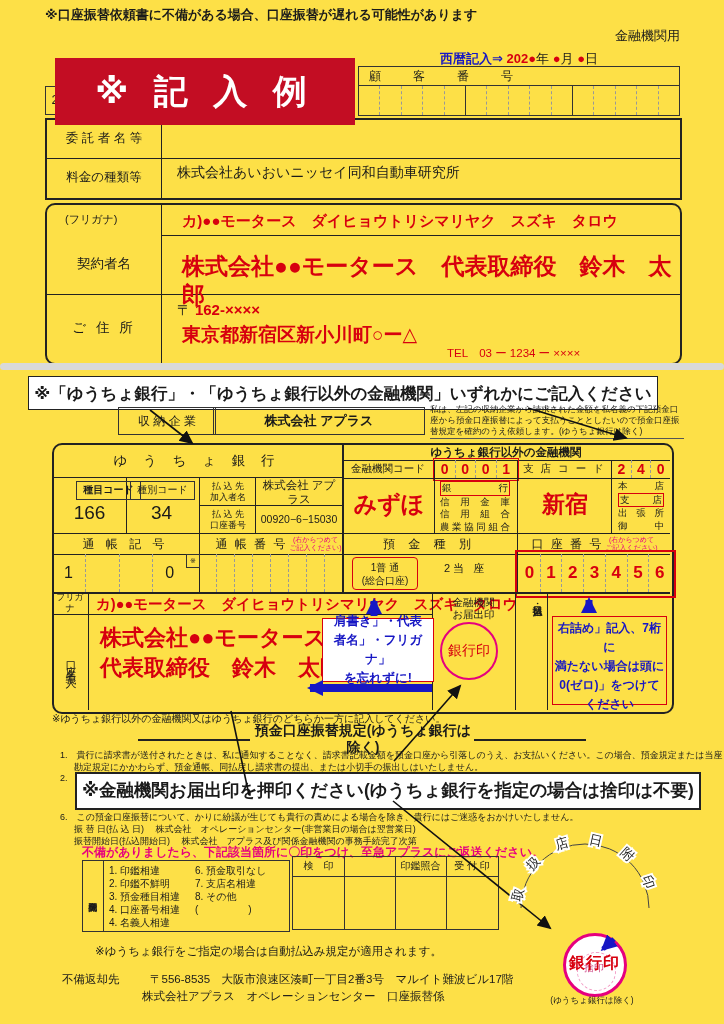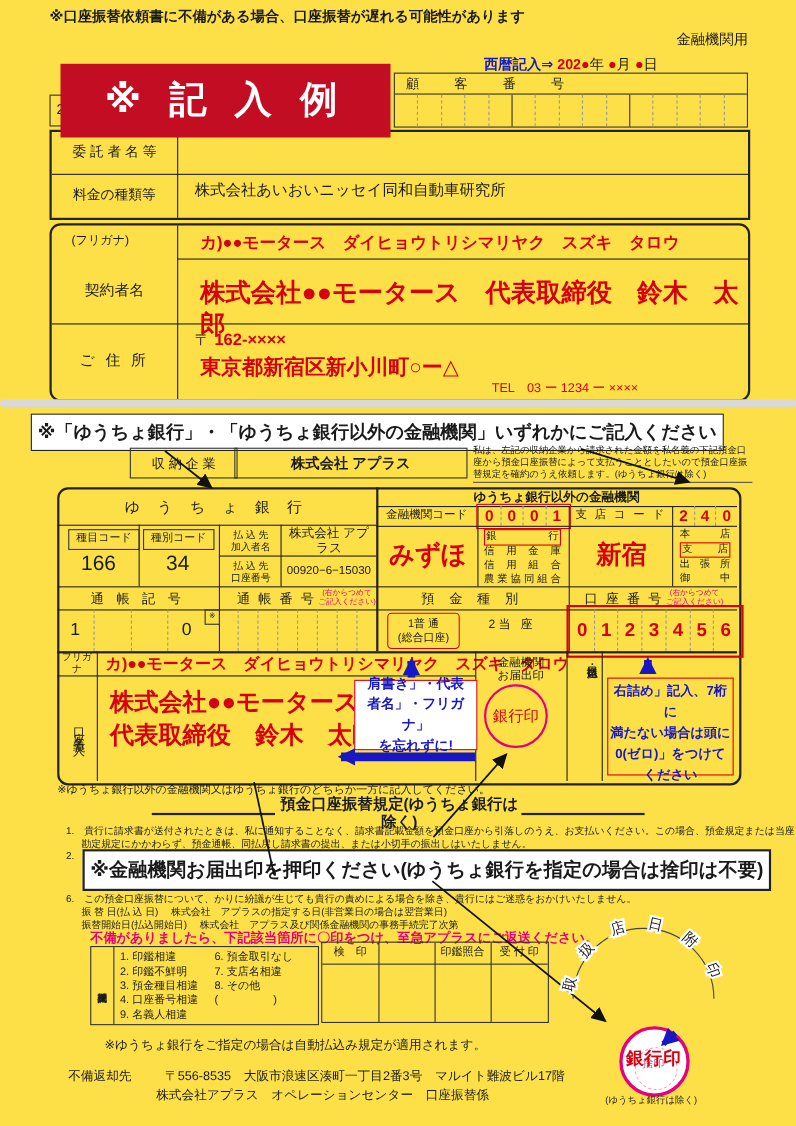--- a/index.html
+++ b/index.html
@@ -103,21 +103,21 @@
   <div class="t" style="left:430px;top:404px;width:254px;height:34px;font-size:8.5px;line-height:11px;border-bottom:1px solid #555;">私は、左記の収納企業から請求された金額を私名義の下記預金口座から預金口座振替によって支払うこととしたいので預金口座振替規定を確約のうえ依頼します。(ゆうちょ銀行は除く)</div>
 
   <div class="t b2" style="left:52px;top:443px;width:618px;height:267px;border-radius:10px;"></div>
 
   <div class="t c" style="left:52px;top:449px;width:290px;height:24px;font-size:13.5px;letter-spacing:6px;">ゆ う ち ょ 銀 行</div>
   <div class="hline" style="left:52px;top:477px;width:290px;"></div>
   <div class="vline" style="left:342px;top:443px;height:149px;width:2px;"></div>
 
   <div class="vline" style="left:126px;top:477px;height:56px;"></div>
   <div class="vline" style="left:199px;top:477px;height:115px;"></div>
-  <div class="t b1 c" style="left:62px;top:481px;width:63px;height:17px;font-size:10px;">種目コード</div>
+  <div class="t b1 c" style="left:76px;top:481px;width:63px;height:17px;font-size:10px;font-weight:bold;">種目コード</div>
   <div class="t b1 c" style="left:130px;top:481px;width:63px;height:17px;font-size:10px;">種別コード</div>
   <div class="t c" style="left:58px;top:499px;width:63px;height:28px;font-size:19px;">166</div>
   <div class="t c" style="left:130px;top:499px;width:63px;height:28px;font-size:19px;">34</div>
   <div class="vline" style="left:255px;top:477px;height:56px;"></div>
   <div class="hline" style="left:199px;top:505px;width:143px;"></div>
   <div class="t c pre" style="left:202px;top:479px;width:52px;height:25px;font-size:9px;line-height:11px;">払 込 先
 加入者名</div>
   <div class="t c" style="left:257px;top:480px;width:84px;height:24px;font-size:11.5px;">株式会社 アプラス</div>
   <div class="t c pre" style="left:202px;top:507px;width:52px;height:25px;font-size:9px;line-height:11px;">払 込 先
 口座番号</div>
@@ -241,33 +241,33 @@
 
   <div class="hline" style="left:138px;top:739px;width:112px;height:1.5px;"></div>
   <div class="hline" style="left:474px;top:739px;width:112px;height:1.5px;"></div>
   <div class="t bold c" style="left:252px;top:730px;width:222px;height:18px;font-size:14px;">預金口座振替規定(ゆうちょ銀行は除く)</div>
   <div class="t" style="left:60px;top:750px;width:652px;font-size:9px;line-height:11.5px;text-indent:-14px;padding-left:14px;">1.　貴行に請求書が送付されたときは、私に通知することなく、請求書記載金額を預金口座から引落しのうえ、お支払いください。この場合、預金規定または当座勘定規定にかかわらず、預金通帳、同払戻し請求書の提出、または小切手の振出しはいたしません。</div>
   <div class="t" style="left:60px;top:773px;width:652px;font-size:9px;line-height:11.5px;text-indent:-14px;padding-left:14px;">2.　振替日において、請求書記載金額が預金口座から払戻すことのできる金額(当座貸越を利用できる範囲内の金額を含む)を超えるときは、私に通知</div>
 
   <div class="t c" style="left:75px;top:772px;width:622px;height:34px;border:2px solid #222;background:#fff;font-size:17.5px;font-weight:bold;z-index:20;">※金融機関お届出印を押印ください(ゆうちょ銀行を指定の場合は捨印は不要)</div>
 
   <div class="t" style="left:60px;top:812px;width:652px;font-size:9px;line-height:11.5px;text-indent:-14px;padding-left:14px;">6.　この預金口座振替について、かりに紛議が生じても貴行の責めによる場合を除き、貴行にはご迷惑をおかけいたしません。</div>
-  <div class="t" style="left:74px;top:824px;width:640px;font-size:9px;line-height:11.5px;">振 替 日(払 込 日)　 株式会社　アプラスの指定する日(非営業日の場合は翌営業日)</div>
+  <div class="t" style="left:74px;top:824px;width:640px;font-size:9px;line-height:11.5px;">振 替 日(払 込 日)　 株式会社　オペレーションセンター(非営業日の場合は翌営業日)</div>
   <div class="t" style="left:74px;top:836px;width:640px;font-size:9px;line-height:11.5px;">振替開始日(払込開始日)　 株式会社　アプラス及び関係金融機関の事務手続完了次第</div>
 
   <div class="t ptxt bold" style="left:82px;top:845px;font-size:12px;">不備がありましたら、下記該当箇所に〇印をつけ、至急アプラスにご返送ください。</div>
   <div class="t b1" style="left:82px;top:860px;width:206px;height:70px;">
     <div class="vline" style="left:20px;top:0;height:70px;background:#333;"></div>
     <div class="t vtext c" style="left:1px;top:2px;width:18px;height:66px;font-size:8.5px;">金融機関記入欄</div>
     <div class="t" style="left:26px;top:3px;width:84px;font-size:10px;line-height:13px;">
       <div>1. 印鑑相違</div>
       <div>2. 印鑑不鮮明</div>
       <div>3. 預金種目相違</div>
       <div>4. 口座番号相違</div>
-      <div>9. 名義人相違</div>
+      <div>4. 名義人相違</div>
     </div>
     <div class="t" style="left:112px;top:3px;width:90px;font-size:10px;line-height:13px;">
       <div>6. 預金取引なし</div>
       <div>7. 支店名相違</div>
       <div>8. その他</div>
       <div>(　　　　　)</div>
     </div>
   </div>
 
   <div class="t b1" style="left:292px;top:856px;width:205px;height:72px;">

